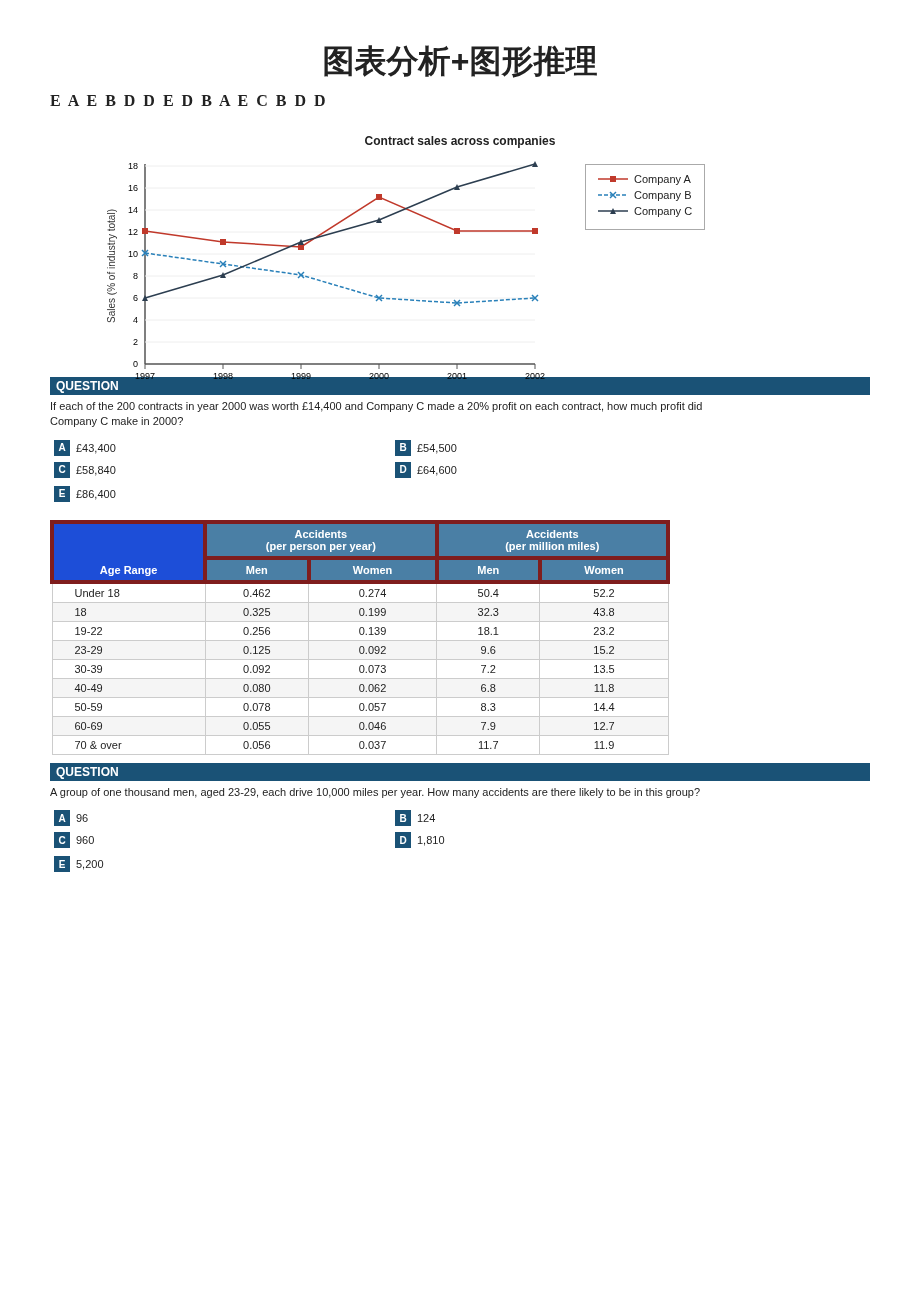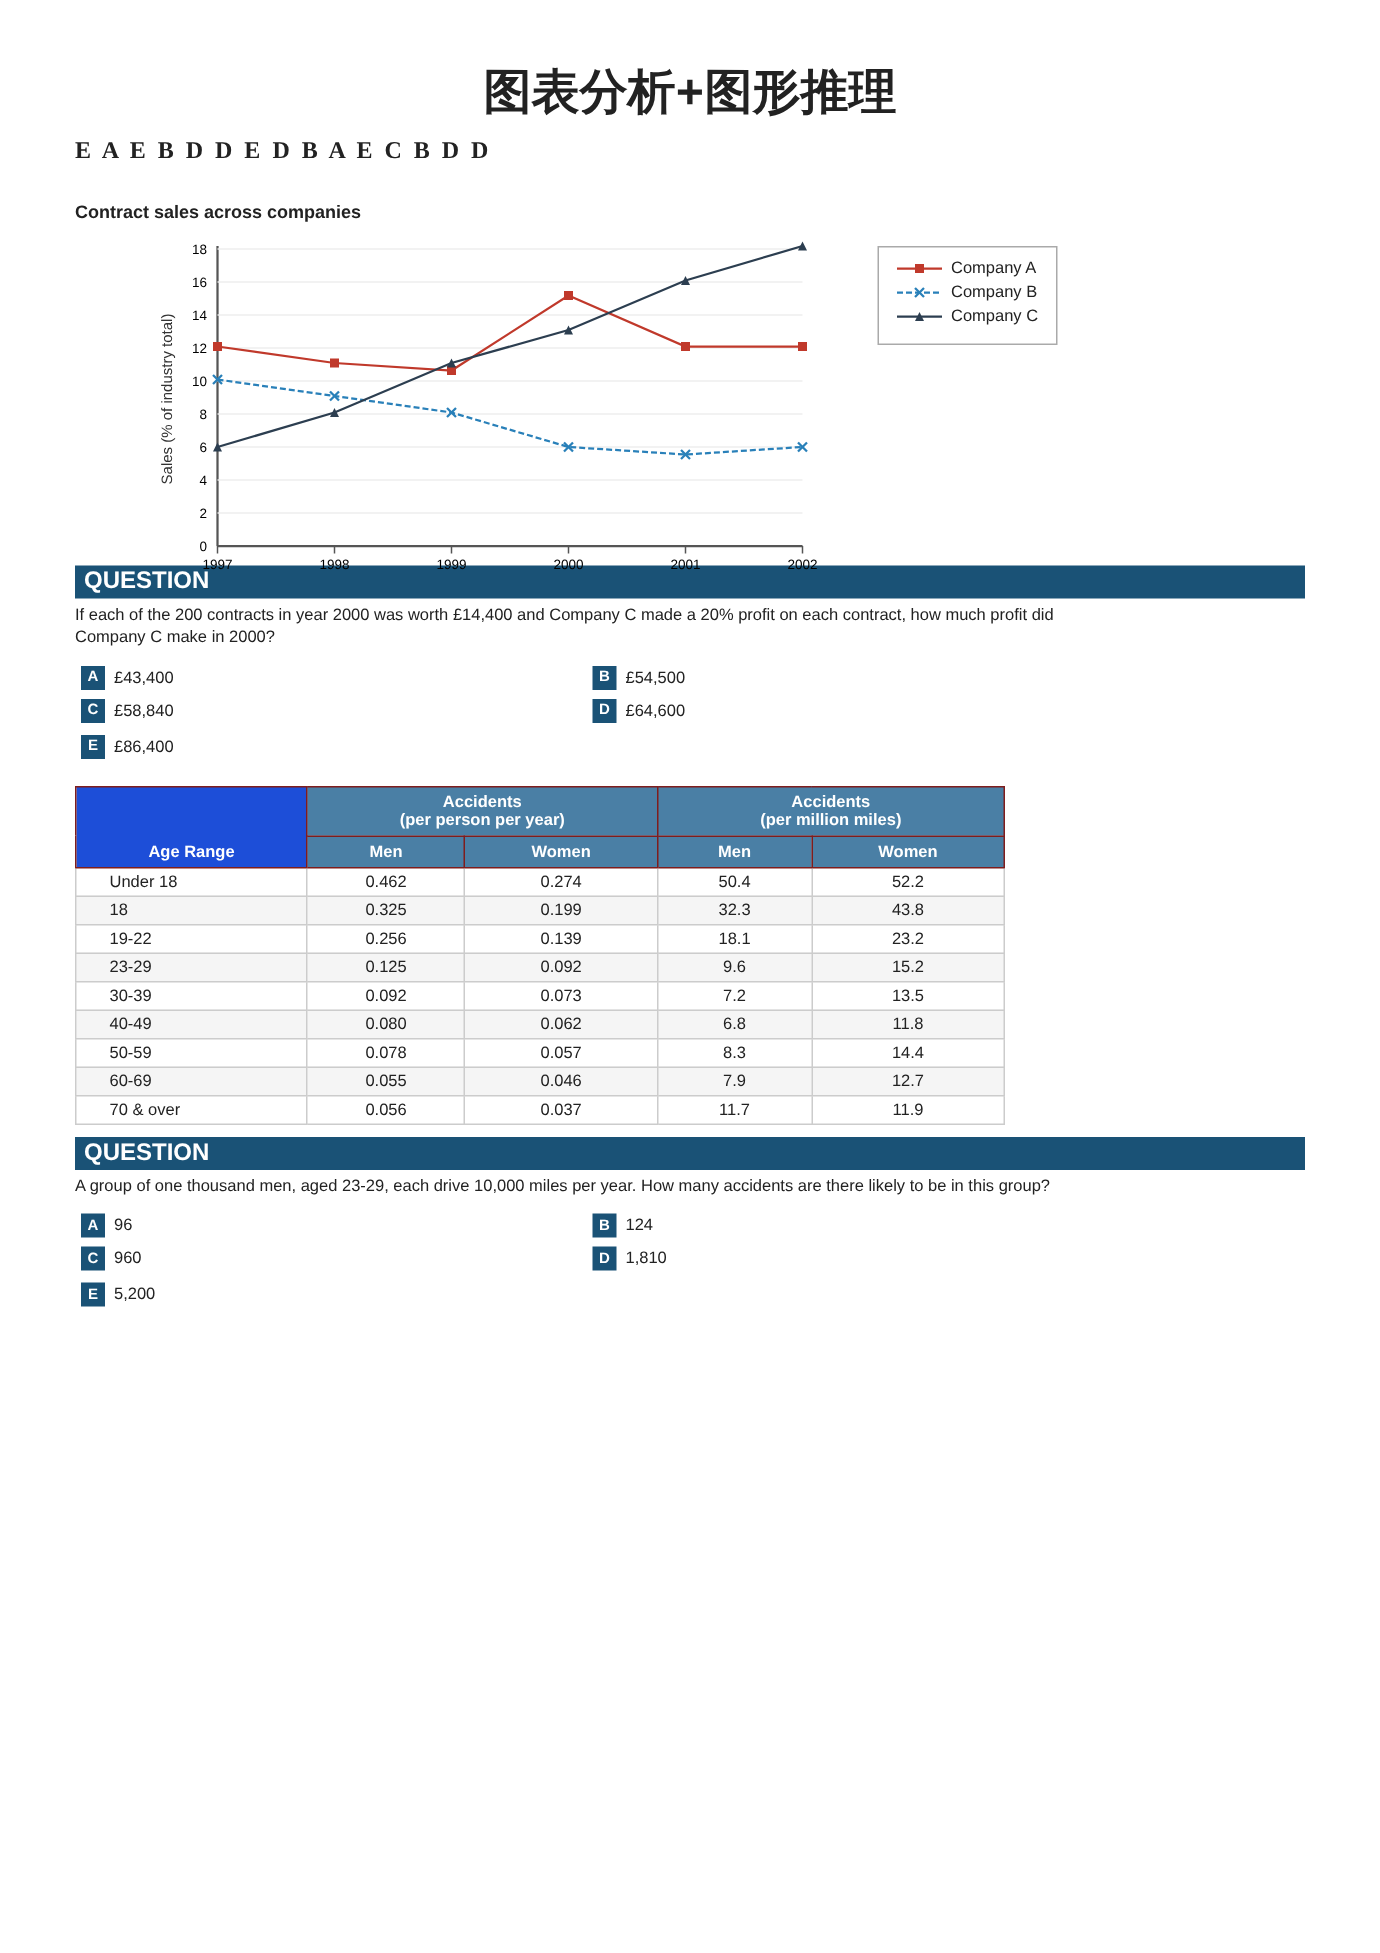--- a/index.html
+++ b/index.html
@@ -30,20 +30,21 @@
 
     
     .chart-section {
       margin-bottom: 10px;
     }
 
     .chart-title {
       font-weight: bold;
       font-size: 12px;
       margin-bottom: 6px;
+      text-align: center;
     }
 
     .chart-container {
       display: flex;
       align-items: flex-start;
     }
 
     .y-axis-label {
       position: absolute;
       left: -50px;
@@ -68,21 +69,21 @@
       display: flex;
       align-items: center;
       margin-bottom: 4px;
     }
 
     
     .question-box {
       background: #1a5276;
       color: #fff;
       font-weight: bold;
-      font-size: 16px;
+      font-size: 12px;
       padding: 2px 6px;
       margin-bottom: 4px;
       width: 100%;
     }
 
     .question-text {
       font-size: 11px;
       margin-bottom: 8px;
       line-height: 1.4;
       width: 680px;
@@ -141,21 +142,21 @@
       border-collapse: collapse;
       font-size: 11px;
       width: 620px;
     }
 
     .accidents-table th {
       background: #4a7fa5;
       color: #fff;
       padding: 4px 24px;
       text-align: center;
-      border: 1px solid #7f1d1d;
+      border: 4px solid #7f1d1d;
       font-weight: bold;
     }
 
     .accidents-table th.age-header {
       background: #1d4ed8;
       vertical-align: bottom;
     }
 
     .accidents-table td {
       padding: 3px 22px;

